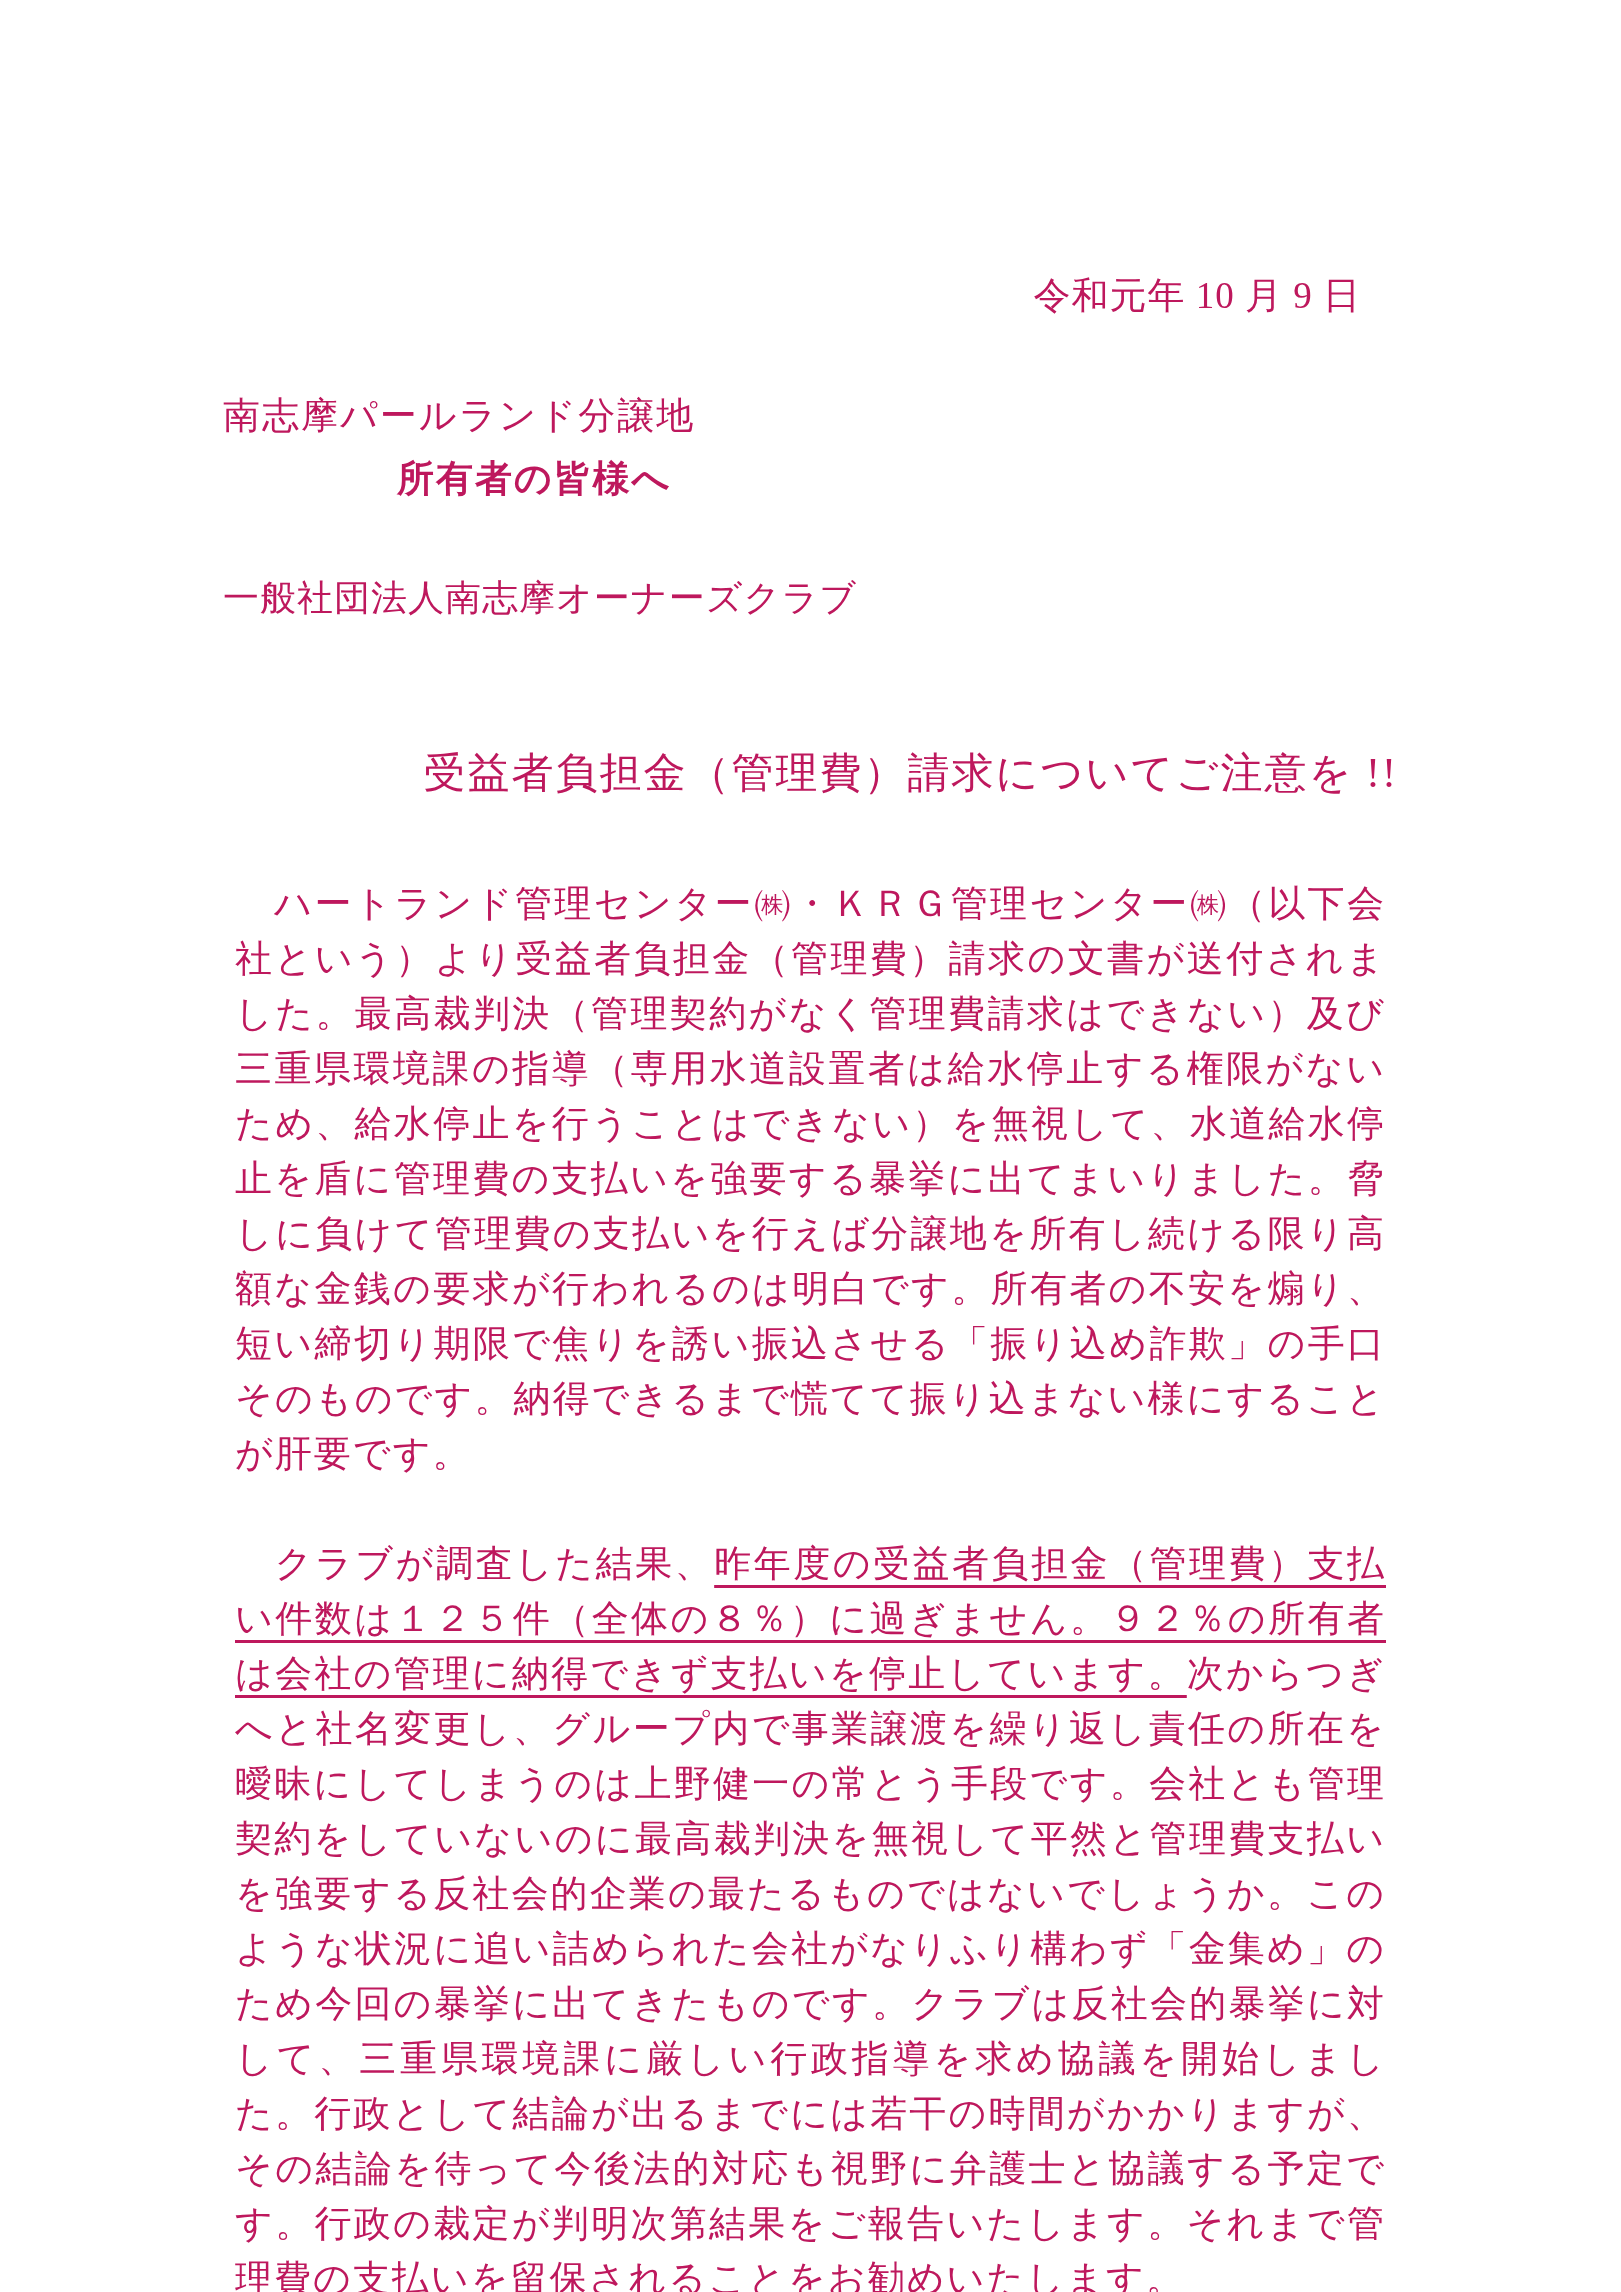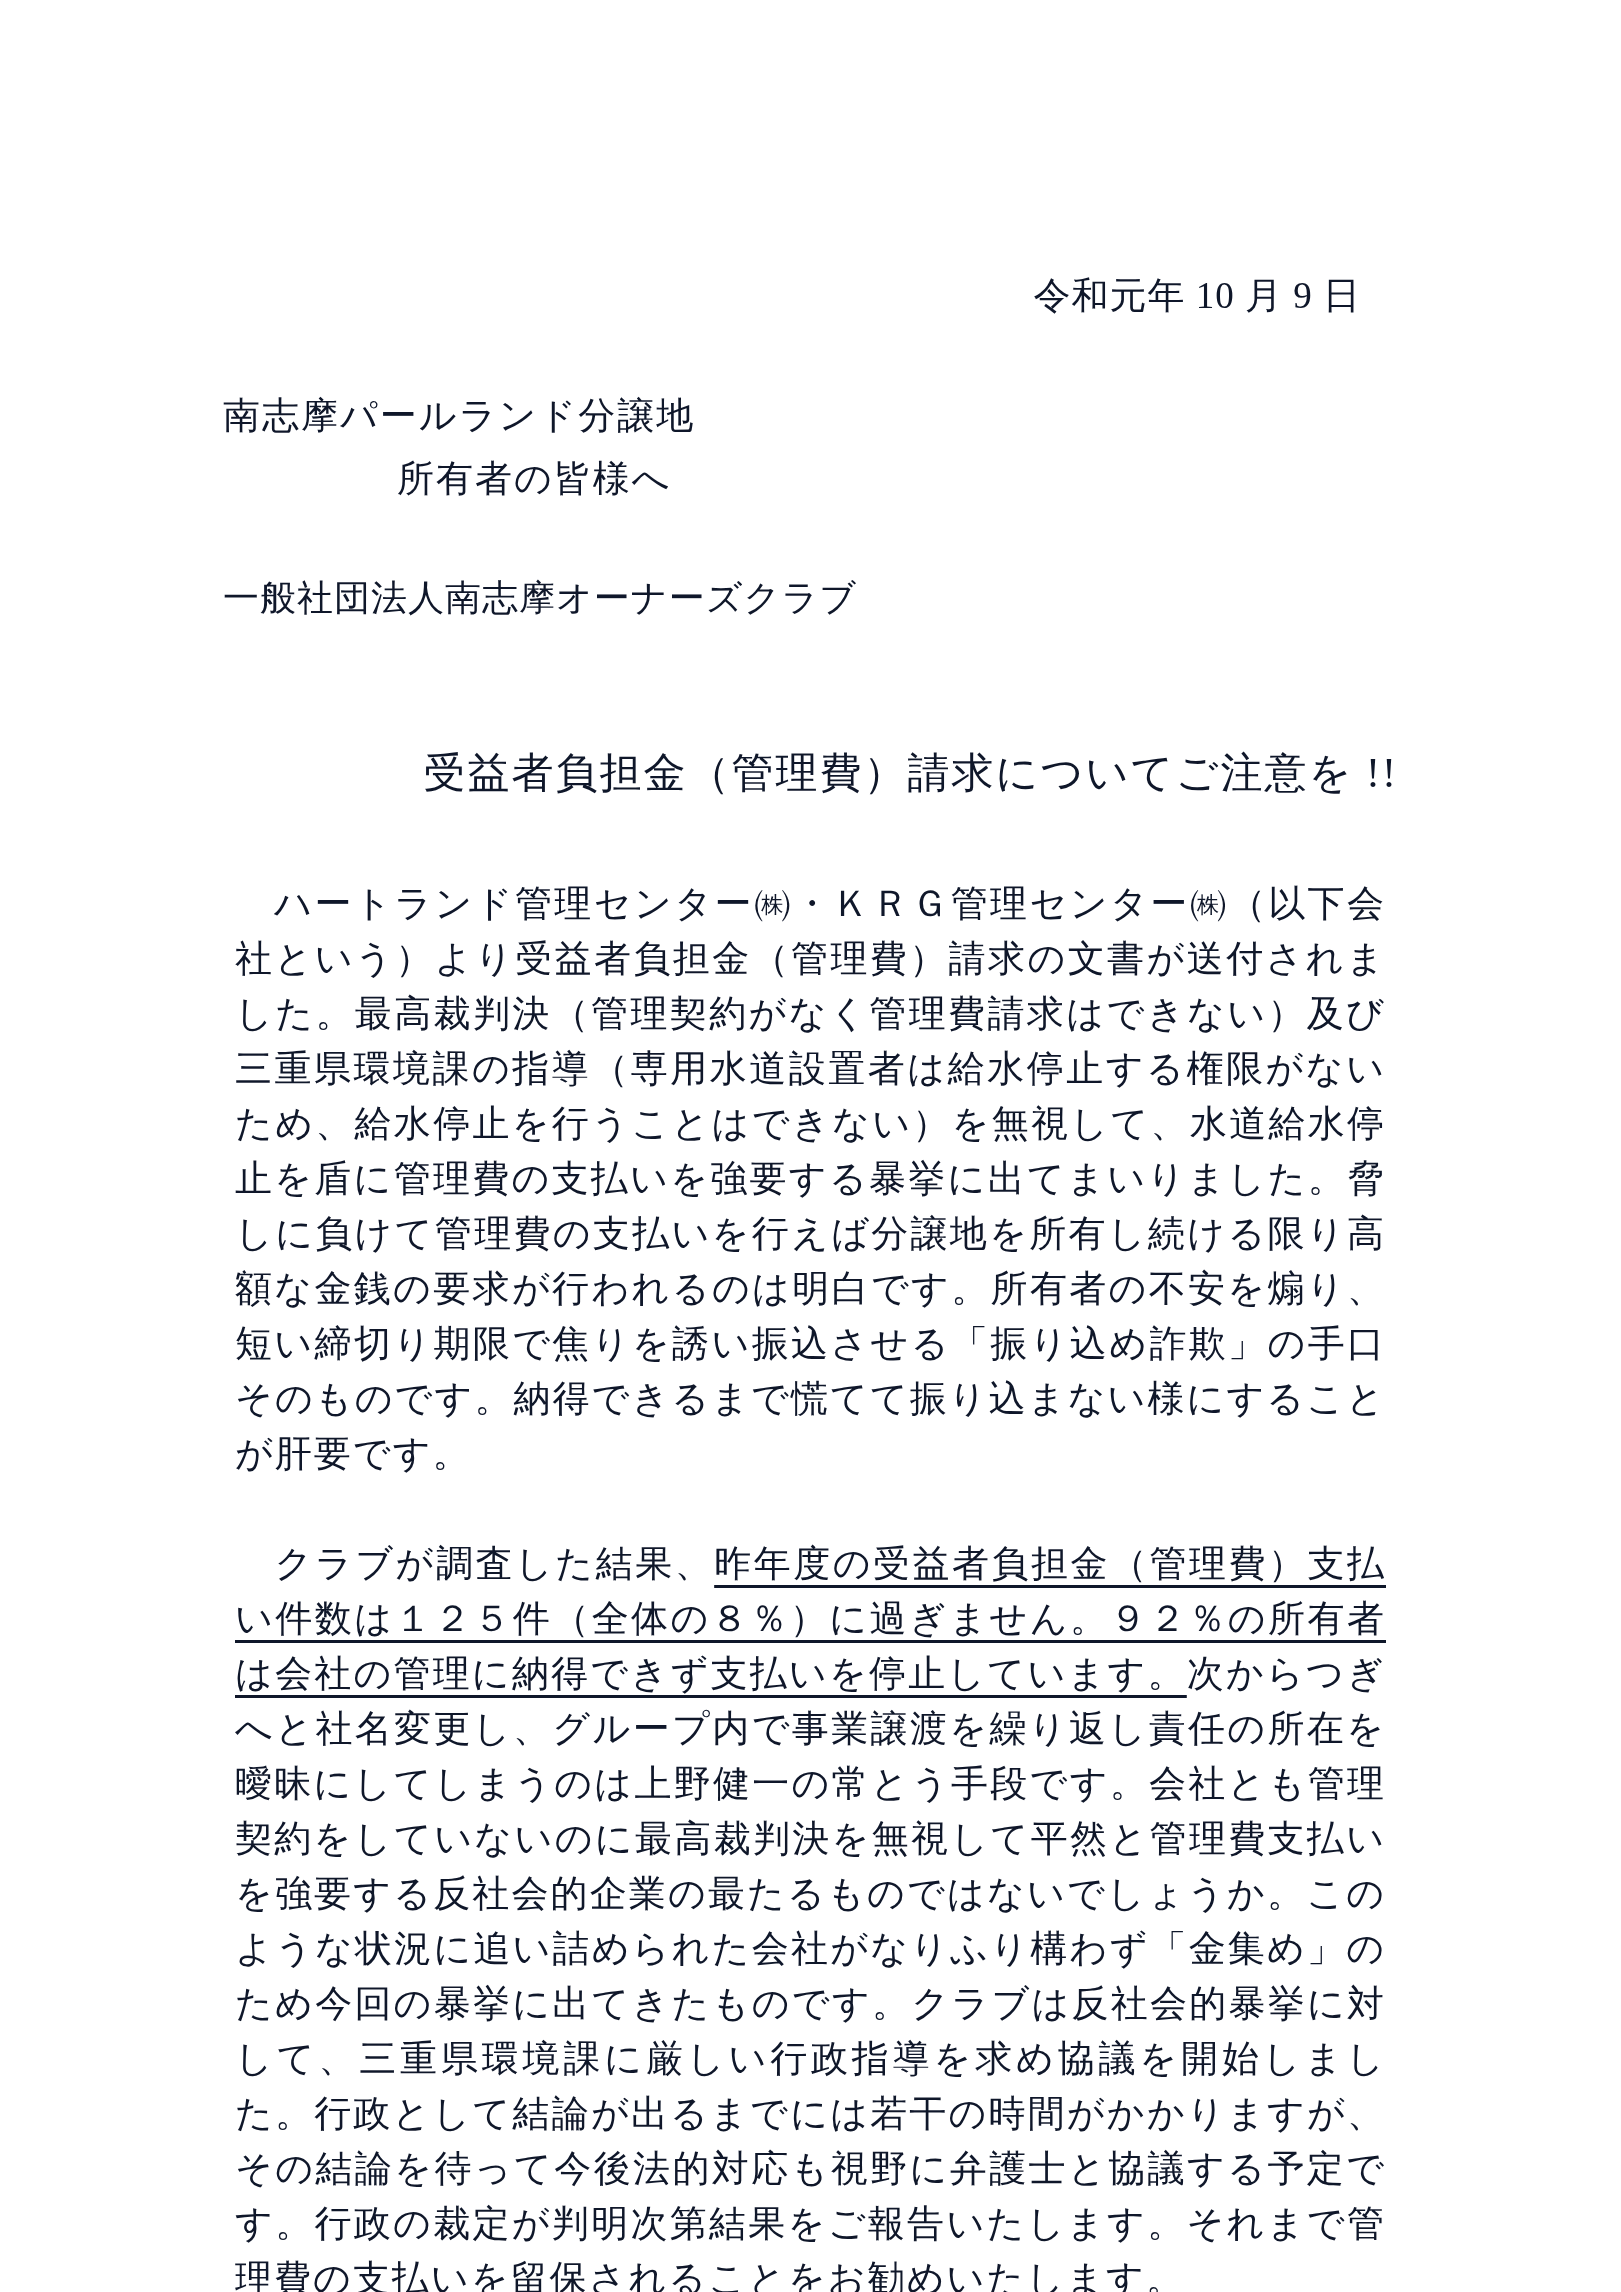--- a/index.html
+++ b/index.html
@@ -5,41 +5,42 @@
   html, body {
     margin: 0;
     padding: 0;
     background: #ffffff;
   }
   .page {
     position: relative;
     width: 1621px;
     height: 2293px;
     background: #ffffff;
-    color: #0f172a;
+    color: #be185d;
     font-family: "Liberation Serif", "DejaVu Serif", serif;
     box-sizing: border-box;
     padding: 272px 223px 0 223px;
     overflow: hidden;
   }
   .date-line {
     font-size: 37px;
     line-height: 47px;
     text-align: right;
     padding-right: 37px;
     letter-spacing: 1px;
   }
   .recipient-block {
     margin-top: 65px;
     font-size: 37px;
     line-height: 63px;
     letter-spacing: 2px;
   }
   .recipient-line2 {
     padding-left: 174px;
+    font-weight: bold;
   }
   .sender-line {
     margin-top: 65px;
     font-size: 36px;
     line-height: 47px;
     text-align: left;
     letter-spacing: 1px;
   }
   .doc-title {
     margin-top: 125px;

